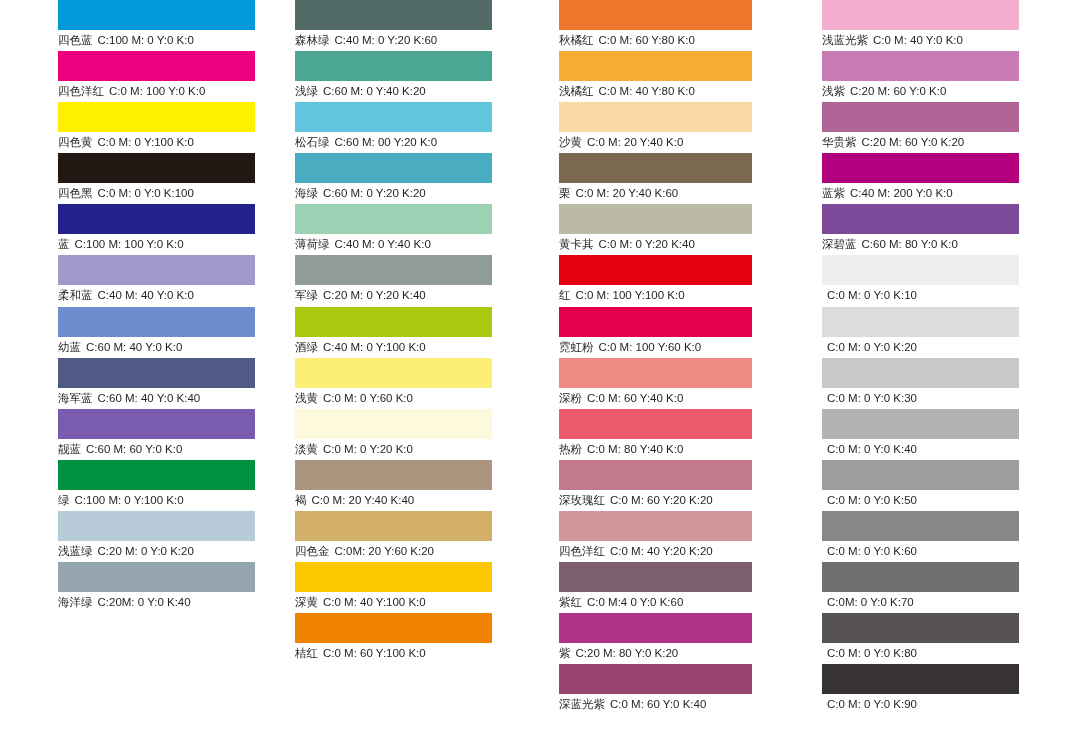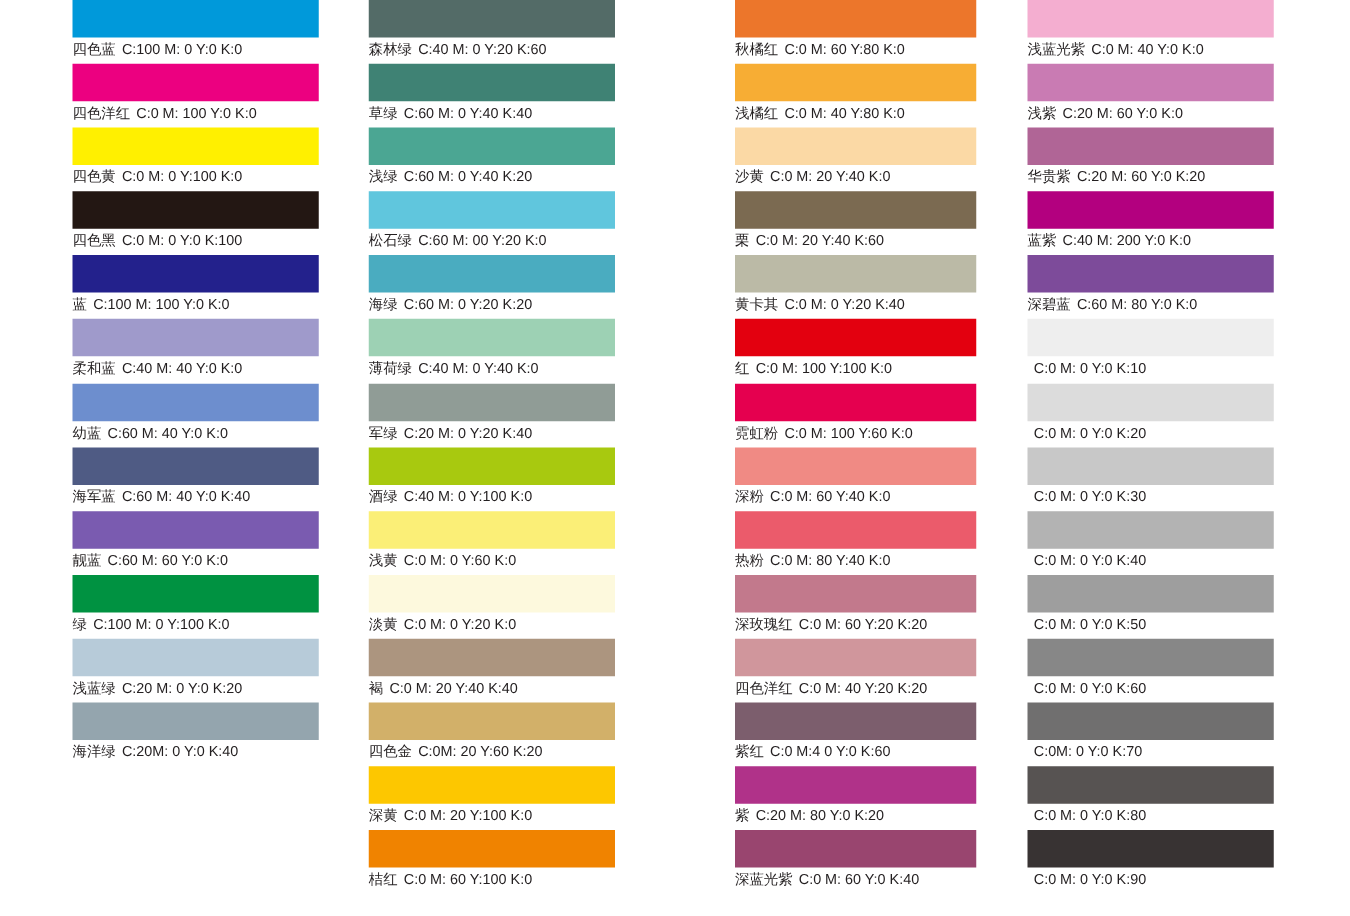--- a/index.html
+++ b/index.html
@@ -22,21 +22,21 @@
     width: 1080px;
     height: 520px;
     background: #ffffff;
   }
   .palette-column {
     position: absolute;
     top: 0;
   }
   .col-1 { left: 58px;  width: 197px; }
   .col-2 { left: 295px; width: 197px; }
-  .col-3 { left: 588px; width: 193px; }
+  .col-3 { left: 559px; width: 193px; }
   .col-4 { left: 822px; width: 197px; }
 
   .swatch-row {
     position: relative;
     height: 51.1px;
   }
   .swatch-chip {
     width: 100%;
     height: 30px;
     display: block;
@@ -112,24 +112,20 @@
         <div class="swatch-chip" style="background-color: rgb(148, 165, 174);"></div>
         <div class="swatch-label"><span class="swatch-name">海洋绿</span><span class="swatch-code">C:20M: 0 Y:0  K:40</span></div>
       </div>
     </div>
   <div class="palette-column col-2">
       <div class="swatch-row">
         <div class="swatch-chip" style="background-color: rgb(83, 107, 103);"></div>
         <div class="swatch-label"><span class="swatch-name">森林绿</span><span class="swatch-code">C:40 M: 0 Y:20  K:60</span></div>
       </div>
       <div class="swatch-row">
-        <div class="swatch-chip" style="background-color: rgb(63, 130, 116);"></div>
-        <div class="swatch-label"><span class="swatch-name">草绿</span><span class="swatch-code">C:60 M: 0 Y:40  K:40</span></div>
-      </div>
-      <div class="swatch-row">
         <div class="swatch-chip" style="background-color: rgb(75, 166, 147);"></div>
         <div class="swatch-label"><span class="swatch-name">浅绿</span><span class="swatch-code">C:60 M: 0 Y:40  K:20</span></div>
       </div>
       <div class="swatch-row">
         <div class="swatch-chip" style="background-color: rgb(96, 198, 221);"></div>
         <div class="swatch-label"><span class="swatch-name">松石绿</span><span class="swatch-code">C:60 M: 00 Y:20  K:0</span></div>
       </div>
       <div class="swatch-row">
         <div class="swatch-chip" style="background-color: rgb(74, 172, 192);"></div>
         <div class="swatch-label"><span class="swatch-name">海绿</span><span class="swatch-code">C:60 M: 0 Y:20  K:20</span></div>
@@ -157,21 +153,21 @@
       <div class="swatch-row">
         <div class="swatch-chip" style="background-color: rgb(172, 149, 127);"></div>
         <div class="swatch-label"><span class="swatch-name">褐</span><span class="swatch-code">C:0 M: 20 Y:40  K:40</span></div>
       </div>
       <div class="swatch-row">
         <div class="swatch-chip" style="background-color: rgb(210, 176, 105);"></div>
         <div class="swatch-label"><span class="swatch-name">四色金</span><span class="swatch-code">C:0M: 20 Y:60  K:20</span></div>
       </div>
       <div class="swatch-row">
         <div class="swatch-chip" style="background-color: rgb(253, 199, 0);"></div>
-        <div class="swatch-label"><span class="swatch-name">深黄</span><span class="swatch-code">C:0 M: 20 Y:100  K:0</span></div>
+        <div class="swatch-label"><span class="swatch-name">深黄</span><span class="swatch-code">C:0 M: 40 Y:100  K:0</span></div>
       </div>
       <div class="swatch-row">
         <div class="swatch-chip" style="background-color: rgb(240, 131, 0);"></div>
         <div class="swatch-label"><span class="swatch-name">桔红</span><span class="swatch-code">C:0 M: 60 Y:100  K:0</span></div>
       </div>
     </div>
   <div class="palette-column col-3">
       <div class="swatch-row">
         <div class="swatch-chip" style="background-color: rgb(236, 118, 43);"></div>
         <div class="swatch-label"><span class="swatch-name">秋橘红</span><span class="swatch-code">C:0 M: 60 Y:80  K:0</span></div>

